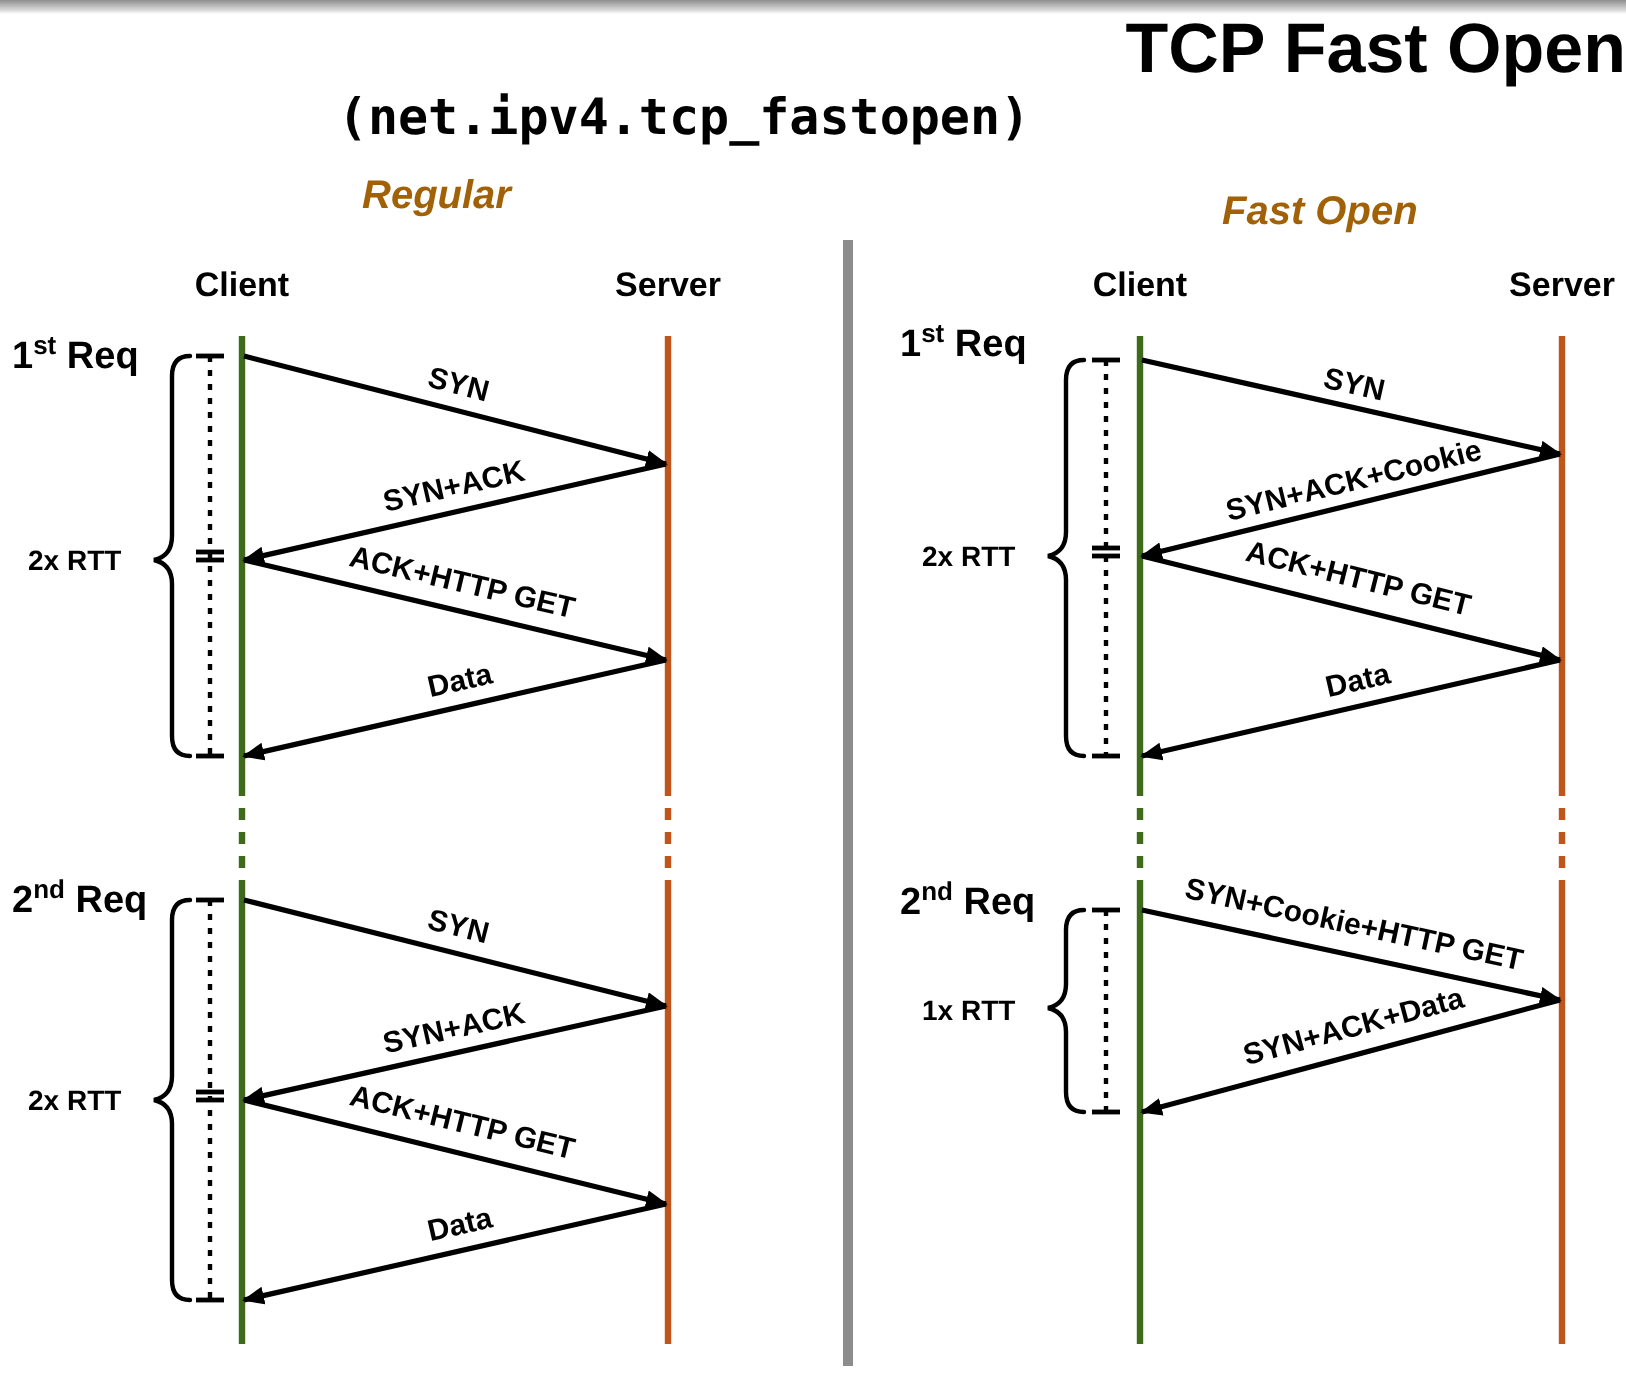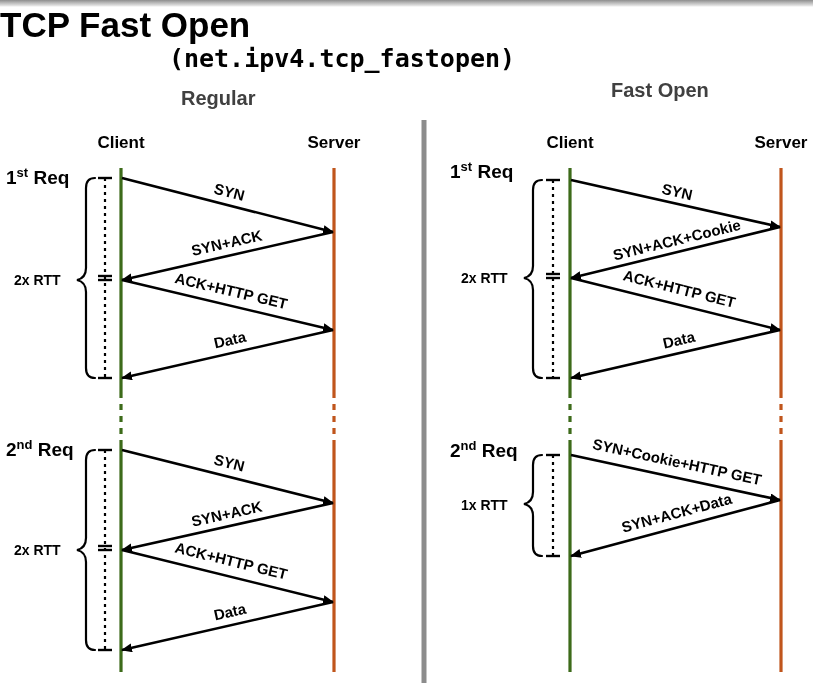--- a/index.html
+++ b/index.html
@@ -17,45 +17,46 @@
   #topbar {
     position: absolute;
     left: 0; top: 0;
     width: 813px; height: 7px;
     background: linear-gradient(to bottom, #8e8e8e 0%, #b4b4b4 35%, #dcdcdc 75%, #ffffff 100%);
   }
   #title {
     position: absolute;
     left: 0; top: 5px;
     width: 813px;
-    text-align: left;
+    text-align: right;
     font-size: 35px;
     font-weight: bold;
     letter-spacing: 0px;
     color: #000;
   }
   #subtitle {
     position: absolute;
     left: 0; top: 44px;
     width: 684px;
     text-align: center;
     font-family: "DejaVu Sans Mono", "Liberation Mono", monospace;
     font-size: 25px;
     font-weight: bold;
     color: #000;
   }
   .panel-heading {
     position: absolute;
     font-size: 20px;
     font-weight: bold;
-    color: #404040;
+    color: #a16207;
     white-space: nowrap;
+    font-style: italic;
   }
   #heading-regular { left: 181px; top: 87px; }
-  #heading-fastopen { left: 611px; top: 79px; }
+  #heading-fastopen { left: 611px; top: 95px; }
   svg { position: absolute; left: 0; top: 0; }
   .col-label {
     font-family: "Liberation Sans", sans-serif;
     font-size: 17px;
     font-weight: bold;
     fill: #000;
   }
   .req-label {
     font-family: "Liberation Sans", sans-serif;
     font-size: 19px;

